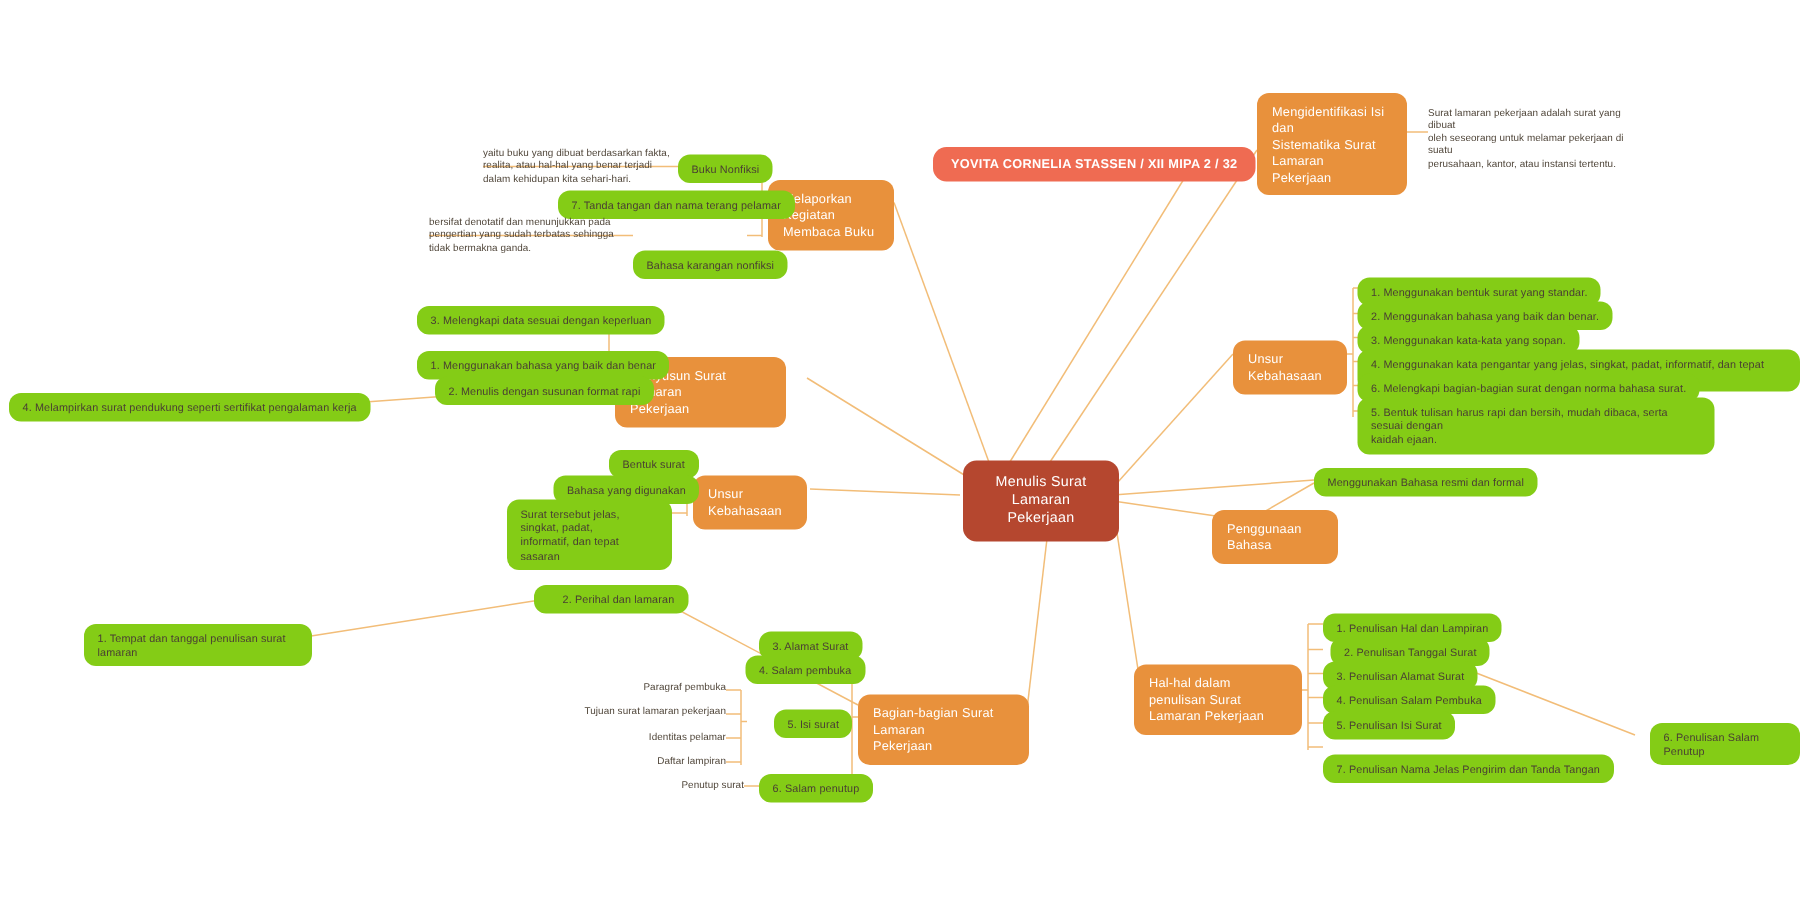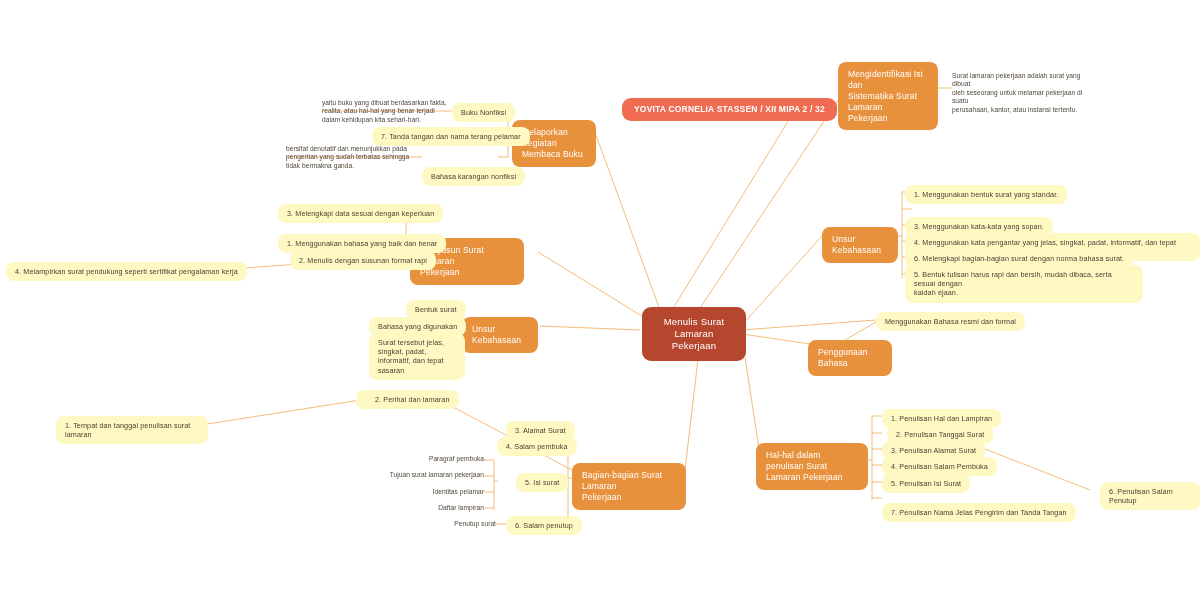--- a/index.html
+++ b/index.html
@@ -48,21 +48,21 @@
   .cat{
     background:#e8913c;
     color:#ffffff;
     font-size:8.5px;
     padding:7px 10px;
     border-radius:8px;
     letter-spacing:.15px;
   }
   
   .leaf{
-    background:#fef9c3;
+    background:#84cc16;
     color:#4a4033;
     font-size:7.2px;
     padding:5px 9px;
     border-radius:8px;
     letter-spacing:.1px;
   }
   
   .note{
     color:#50463a;
     font-size:6.6px;
@@ -174,20 +174,21 @@
 
   <div class="node cat" style="left:838px;top:62px;width:100px;">Mengidentifikasi Isi dan
 Sistematika Surat Lamaran
 Pekerjaan</div>
   <div class="node note" style="left:952px;top:72px;width:140px;">Surat lamaran pekerjaan adalah surat yang dibuat
 oleh seseorang untuk melamar pekerjaan di suatu
 perusahaan, kantor, atau instansi tertentu.</div>
 
   <div class="node cat" style="left:822px;top:227px;width:76px;">Unsur Kebahasaan</div>
   <div class="node leaf" style="left:905px;top:185px;">1. Menggunakan bentuk surat yang standar.</div>
+  <div class="node leaf" style="left:905px;top:201px;">2. Menggunakan bahasa yang baik dan benar.</div>
   <div class="node leaf" style="left:905px;top:217px;">3.  Menggunakan kata-kata yang sopan.</div>
   <div class="node leaf" style="left:905px;top:233px;">4. Menggunakan kata pengantar yang jelas, singkat, padat, informatif, dan tepat sasaran.</div>
   <div class="node leaf" style="left:905px;top:249px;">6. Melengkapi bagian-bagian surat dengan norma bahasa surat.</div>
   <div class="node leaf" style="left:905px;top:265px;width:238px;">5. Bentuk tulisan harus rapi dan bersih, mudah dibaca, serta sesuai dengan
 kaidah ejaan.</div>
 
   <div class="node cat" style="left:808px;top:340px;width:84px;">Penggunaan Bahasa</div>
   <div class="node leaf" style="left:876px;top:312px;">Menggunakan Bahasa resmi dan formal</div>
 
   <div class="node cat" style="left:756px;top:443px;width:112px;">Hal-hal dalam penulisan Surat
@@ -213,21 +214,21 @@
   <div class="node note note-r" style="left:396px;top:504px;width:88px;">Daftar lampiran</div>
   <div class="node note note-r" style="left:408px;top:520px;width:88px;">Penutup surat</div>
 
   <div class="node leaf" style="left:356px;top:390px;padding-left:19px;">2. Perihal dan lamaran</div>
   <div class="node leaf" style="left:56px;top:416px;width:152px;">1. Tempat dan tanggal penulisan surat
 lamaran</div>
 
   <div class="node cat" style="left:462px;top:317px;width:76px;">Unsur Kebahasaan</div>
   <div class="node leaf" style="left:406px;top:300px;">Bentuk surat</div>
   <div class="node leaf" style="left:369px;top:317px;">Bahasa yang digunakan</div>
-  <div class="node leaf" style="left:338px;top:333px;width:96px;margin-left:31px;">Surat tersebut jelas, singkat, padat,
+  <div class="node leaf" style="left:338px;top:333px;width:110px;">Surat tersebut jelas, singkat, padat,
 informatif, dan tepat sasaran</div>
 
   <div class="node cat" style="left:410px;top:238px;width:114px;">Menyusun Surat Lamaran
 Pekerjaan</div>
   <div class="node leaf" style="left:278px;top:204px;">3. Melengkapi data sesuai dengan keperluan</div>
   <div class="node leaf" style="left:278px;top:234px;">1. Menggunakan bahasa yang baik dan benar</div>
   <div class="node leaf" style="left:290px;top:251px;">2. Menulis dengan susunan format rapi</div>
   <div class="node leaf" style="left:6px;top:262px;">4. Melampirkan surat pendukung seperti sertifikat pengalaman kerja</div>
 
   <div class="node cat" style="left:512px;top:120px;width:84px;">Melaporkan Kegiatan

